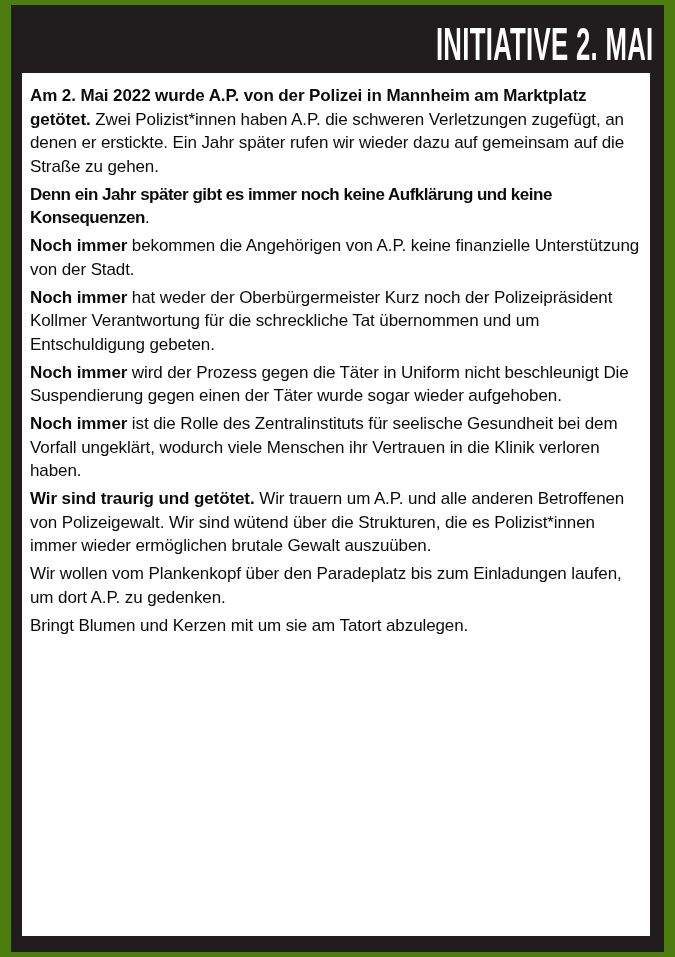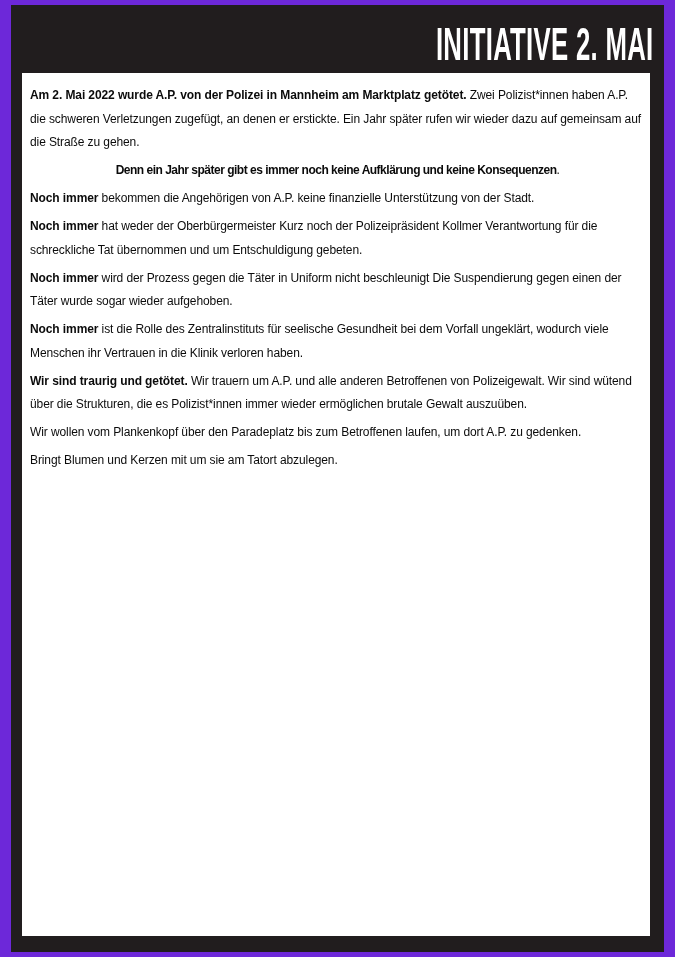--- a/index.html
+++ b/index.html
@@ -2,21 +2,21 @@
 <html><head>
 <meta charset="utf-8">
 <style>
   html, body { margin: 0; padding: 0; }
   body { background: #ffffff; }
 
   .page {
     position: relative;
     width: 675px;
     height: 957px;
-    background: #6d28d9;
+    background: #4d7c0f;
     overflow: hidden;
     font-family: "Liberation Sans", "DejaVu Sans", sans-serif;
   }
 
   .frame {
     position: absolute;
     left: 11px;
     top: 5px;
     width: 653px;
     height: 947px;
@@ -52,44 +52,44 @@
     top: 68px;
     right: 14px;
     bottom: 16px;
     background: #ffffff;
     box-sizing: border-box;
     padding: 11px 5px 0 8px;
   }
 
   .para {
     margin: 0 0 4.5px 0;
-    font-size: 12px;
+    font-size: 17px;
     line-height: 23.5px;
     color: #0b0b0b;
     letter-spacing: -0.1px;
   }
 
   .para strong { font-weight: 700; }
 
-  .para.condensed { letter-spacing: -0.5px; text-align: center; }
+  .para.condensed { letter-spacing: -0.5px; }
 </style>
 </head>
 <body>
 
 <div class="page">
   <div class="frame">
     <div class="title-band">
       <h1 class="flyer-title">INITIATIVE 2. MAI</h1>
     </div>
     <div class="paper">
 
     <p class="para"><strong>Am 2. Mai 2022 wurde A.P. von der Polizei in Mannheim am Marktplatz getötet.</strong><span> Zwei Polizist*innen haben A.P. die schweren Verletzungen zugefügt, an denen er erstickte. Ein Jahr später rufen wir wieder dazu auf gemeinsam auf die Straße zu gehen.</span></p>
         <p class="para condensed"><strong>Denn ein Jahr später gibt es immer noch keine Aufklärung und keine Konsequenzen</strong><span>.</span></p>
         <p class="para"><strong>Noch immer</strong><span> bekommen die Angehörigen von A.P. keine finanzielle Unterstützung von der Stadt.</span></p>
         <p class="para"><strong>Noch immer</strong><span> hat weder der Oberbürgermeister Kurz noch der Polizeipräsident Kollmer Verantwortung für die schreckliche Tat übernommen und um Entschuldigung gebeten.</span></p>
         <p class="para"><strong>Noch immer</strong><span> wird der Prozess gegen die Täter in Uniform nicht beschleunigt Die Suspendierung gegen einen der Täter wurde sogar wieder aufgehoben.</span></p>
         <p class="para"><strong>Noch immer</strong><span> ist die Rolle des Zentralinstituts für seelische Gesundheit bei dem Vorfall ungeklärt, wodurch viele Menschen ihr Vertrauen in die Klinik verloren haben.</span></p>
         <p class="para"><strong>Wir sind traurig und getötet.</strong><span> Wir trauern um A.P. und alle anderen Betroffenen von Polizeigewalt. Wir sind wütend über die Strukturen, die es Polizist*innen immer wieder ermöglichen brutale Gewalt auszuüben.</span></p>
-        <p class="para"><span>Wir wollen vom Plankenkopf über den Paradeplatz bis zum Betroffenen laufen, um dort A.P. zu gedenken.</span></p>
+        <p class="para"><span>Wir wollen vom Plankenkopf über den Paradeplatz bis zum Einladungen laufen, um dort A.P. zu gedenken.</span></p>
         <p class="para"><span>Bringt Blumen und Kerzen mit um sie am Tatort abzulegen.</span></p>
       </div>
   </div>
 </div>
 
 </body></html>

